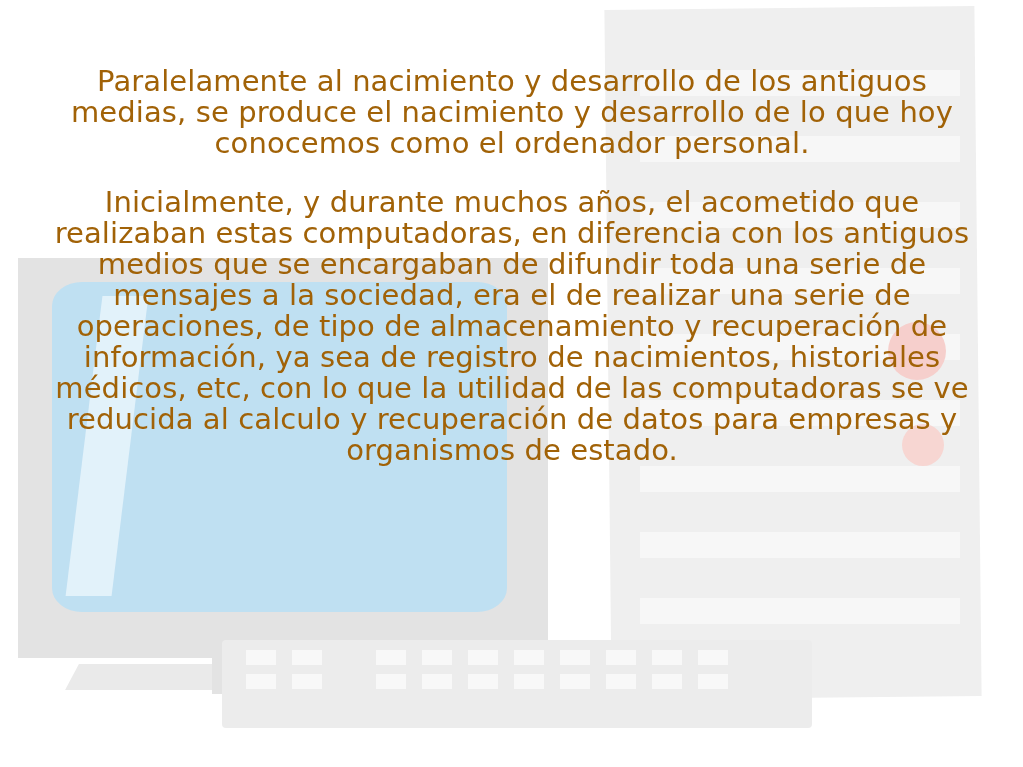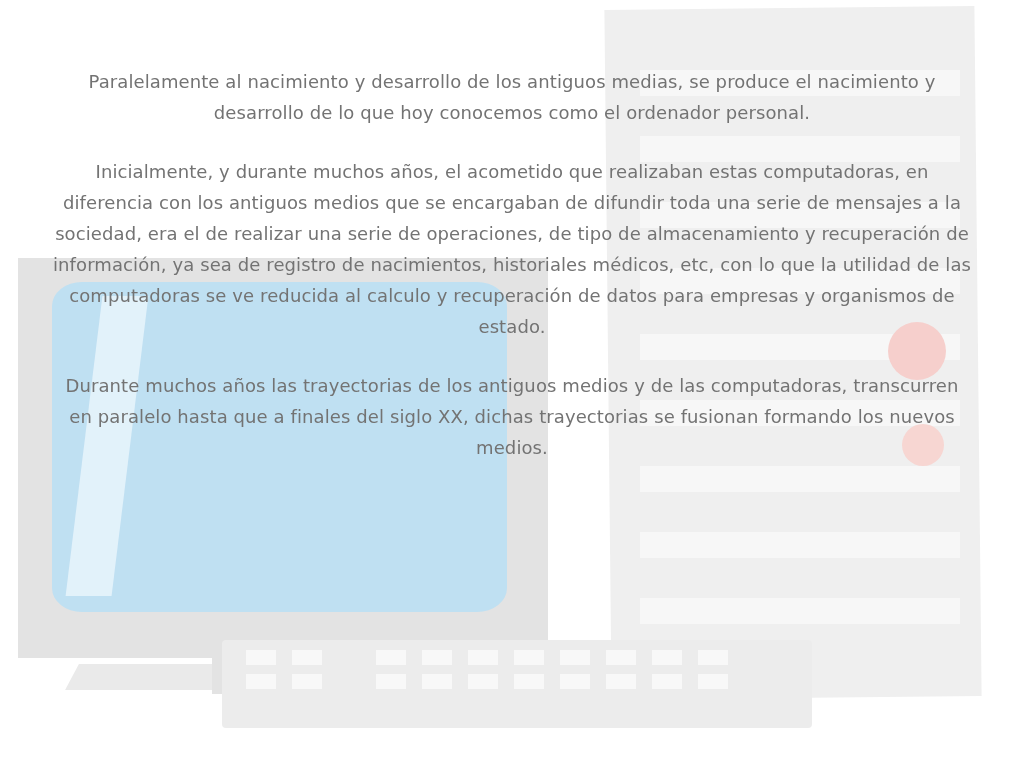--- a/index.html
+++ b/index.html
@@ -126,22 +126,22 @@
     background: #f7d6d2;
   }
 
   
   .text-body {
     position: absolute;
     left: 52px;
     top: 66px;
     width: 920px;
     text-align: center;
-    color: #737373;
-    font-size: 18px;
+    color: #a16207;
+    font-size: 29px;
     line-height: 31px;
     letter-spacing: .1px;
   }
   .para {
     margin: 0 0 28px 0;
   }
   .para:last-child {
     margin-bottom: 0;
   }
 </style>
@@ -192,16 +192,15 @@
     <div class="key" style="left:278px; top:26px;"></div>
     <div class="key" style="left:324px; top:26px;"></div>
     <div class="key" style="left:370px; top:26px;"></div>
     <div class="key" style="left:416px; top:26px;"></div>
     <div class="key" style="left:462px; top:26px;"></div>
   </div>
 
   <div class="text-body">
     <p class="para">Paralelamente al nacimiento y desarrollo de los antiguos medias, se produce el nacimiento y desarrollo de lo que hoy conocemos como el ordenador personal.</p>
     <p class="para">Inicialmente, y durante muchos años, el acometido que realizaban estas computadoras, en diferencia con los antiguos medios que se encargaban de difundir toda una serie de mensajes a la sociedad, era el de realizar una serie de operaciones, de tipo de almacenamiento y recuperación de información, ya sea de registro de nacimientos, historiales médicos, etc, con lo que la utilidad de las computadoras se ve reducida al calculo y recuperación de datos para empresas y organismos de estado.</p>
-    <p class="para">Durante muchos años las trayectorias de los antiguos medios y de las computadoras, transcurren en paralelo hasta que a finales del siglo XX, dichas trayectorias se fusionan formando los nuevos medios.</p>
   </div>
 
 </div>
 
 </body></html>

